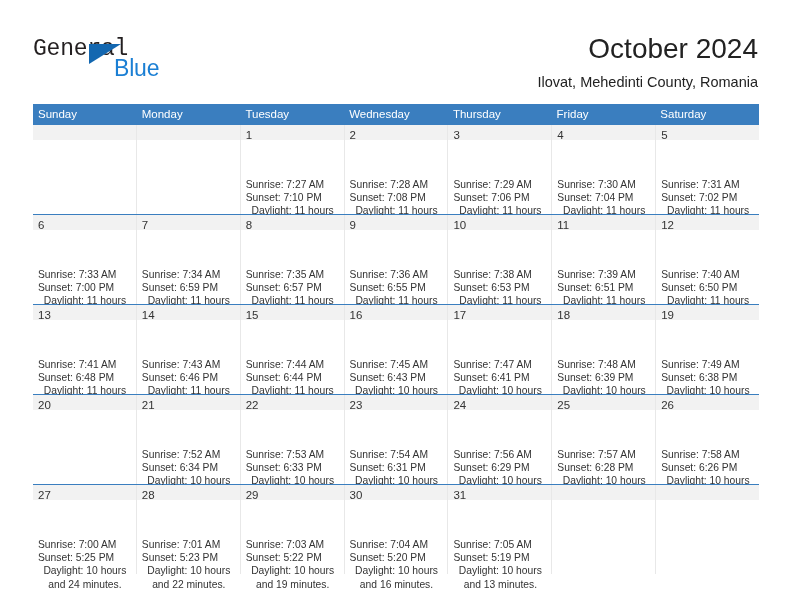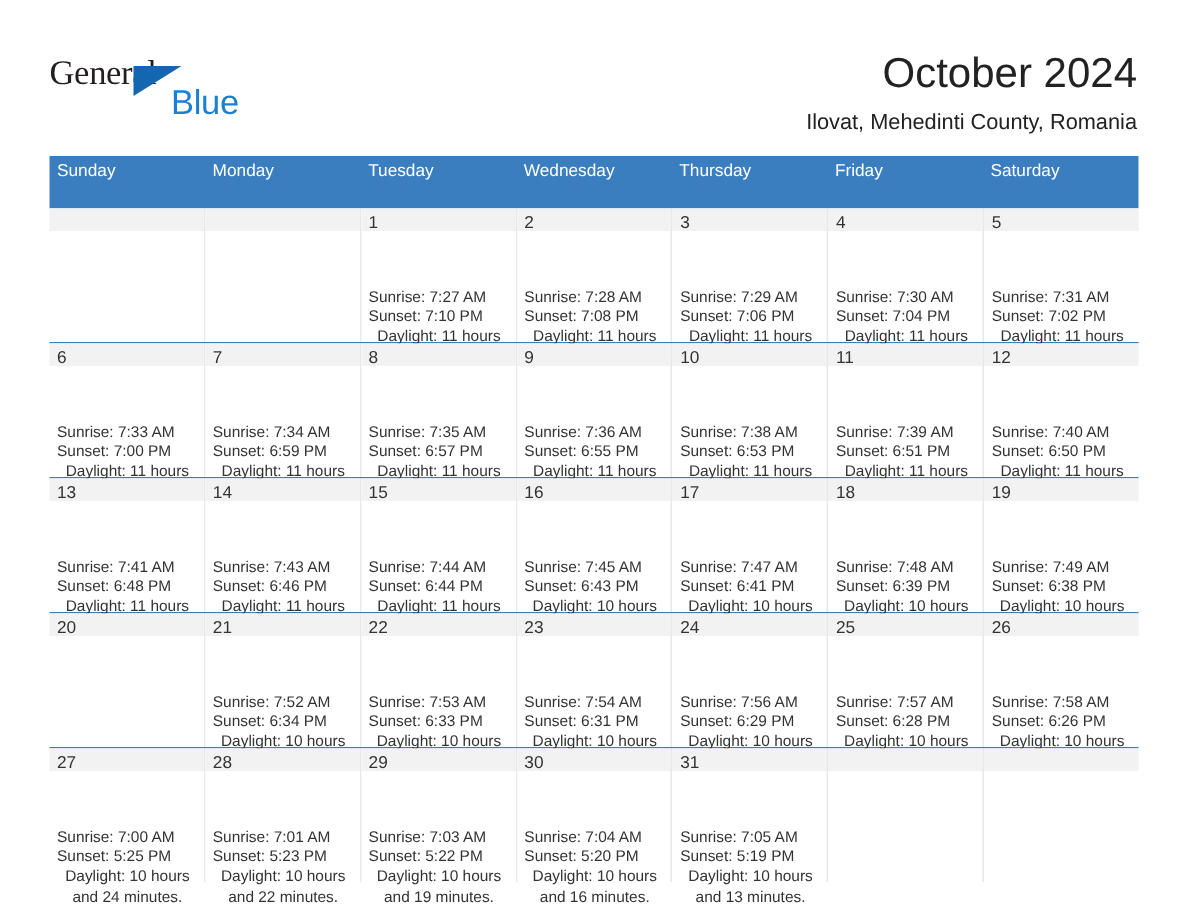--- a/index.html
+++ b/index.html
@@ -35,21 +35,21 @@
     height: 52px;
   }
   .brand-general {
     position: absolute;
     left: 0;
     top: 0;
     font-size: 23px;
     color: #231f20;
     letter-spacing: -0.2px;
     line-height: 26px;
-    font-family: Liberation Serif, serif;
+    font-family: Liberation Mono, monospace;
   }
   .brand-blue {
     position: absolute;
     left: 37px;
     top: 19px;
     font-size: 23px;
     color: #1b7fd4;
     letter-spacing: -0.2px;
     line-height: 26px;
     font-family: "Liberation Sans", sans-serif;
@@ -92,21 +92,21 @@
   
   .calendar {
     position: absolute;
     left: 33px;
     top: 104px;
     width: 726px;
   }
   .cal-head {
     display: flex;
     width: 726px;
-    height: 35px;
+    height: 21px;
     background: #3a7ebf;
   }
   .cal-head .hcell {
     flex: 1 1 0;
     color: #ffffff;
     font-size: 11.5px;
     line-height: 21px;
     padding-left: 5px;
     white-space: nowrap;
     overflow: hidden;

